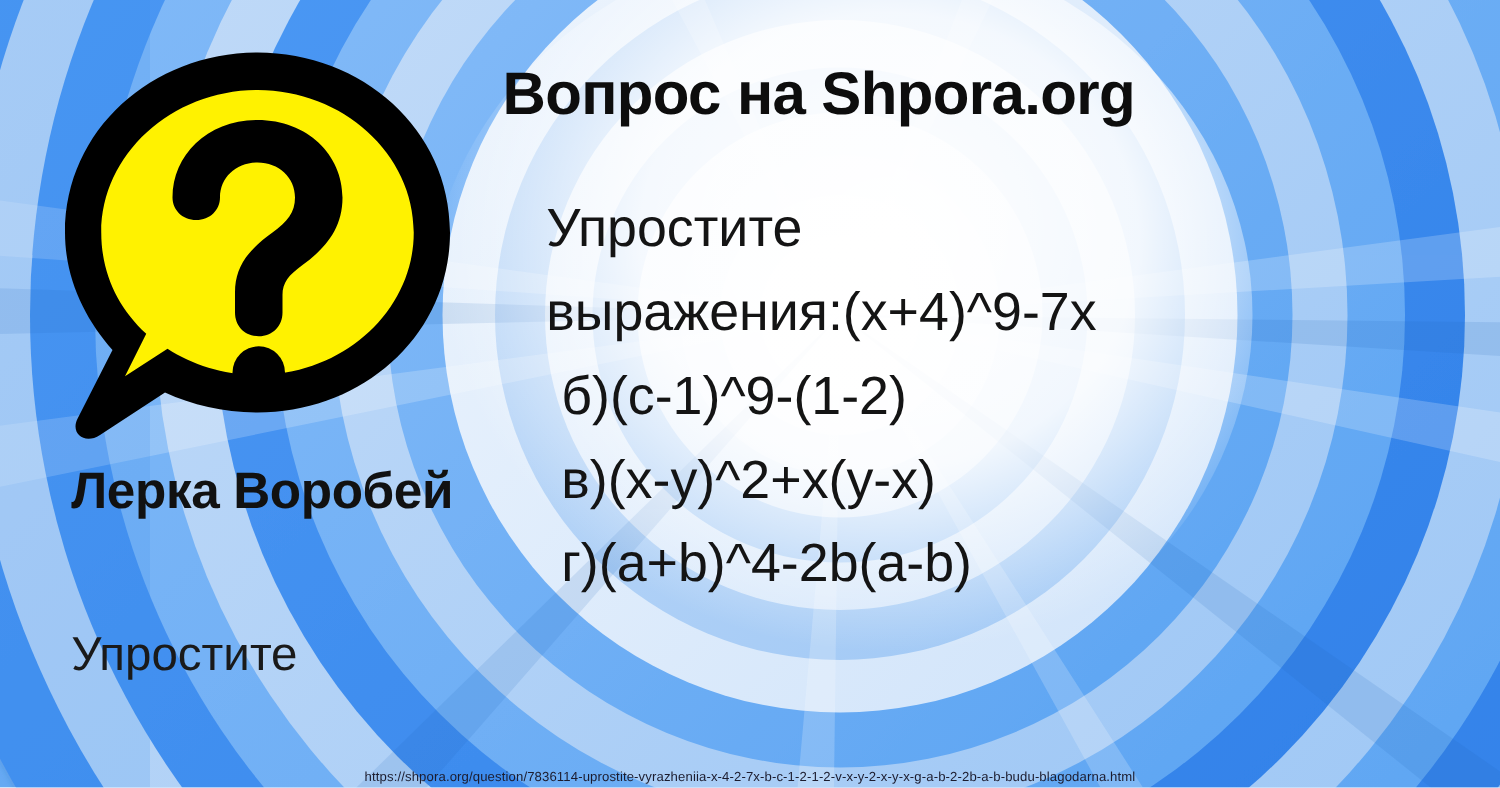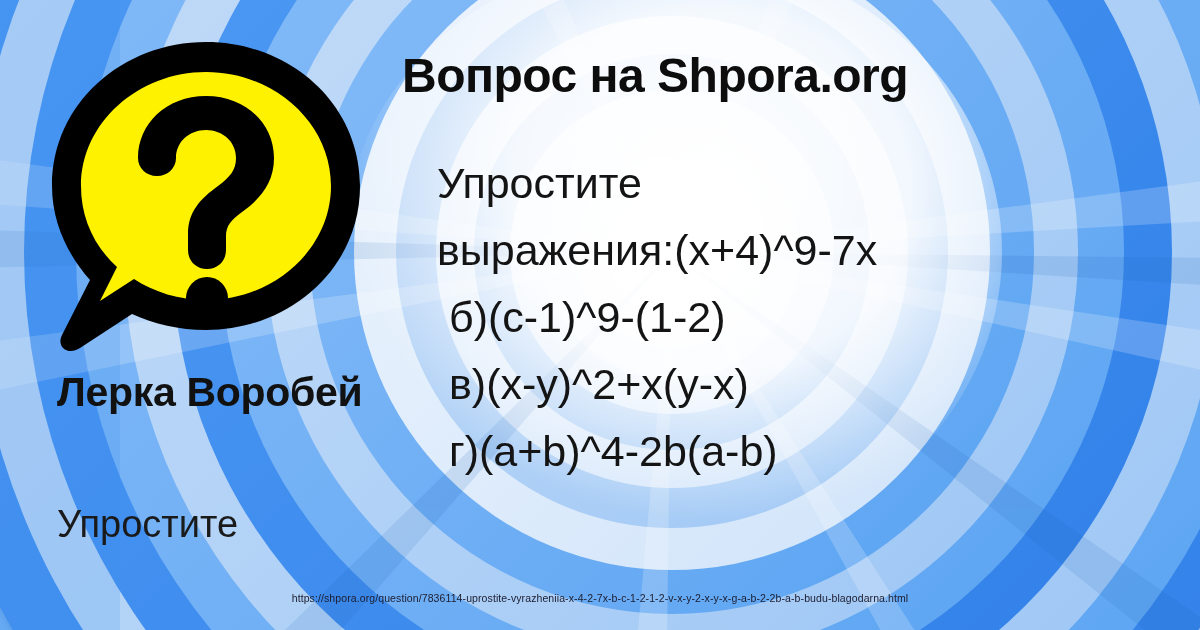--- a/index.html
+++ b/index.html
@@ -109,21 +109,21 @@
     color: #141414;
     white-space: nowrap;
   }
   .q-line.indent-1 { padding-left: 12px; }
   .q-line.indent-2 { padding-left: 16px; }
 
   
   .url-bar {
     position: absolute;
     left: 0;
-    top: 588px;
+    top: 612px;
     width: 1200px;
     text-align: center;
   }
   .url-text {
     display: inline-block;
     font-size: 10.5px;
     font-weight: normal;
     color: #1c1c2e;
     letter-spacing: 0.1px;
     white-space: nowrap;

